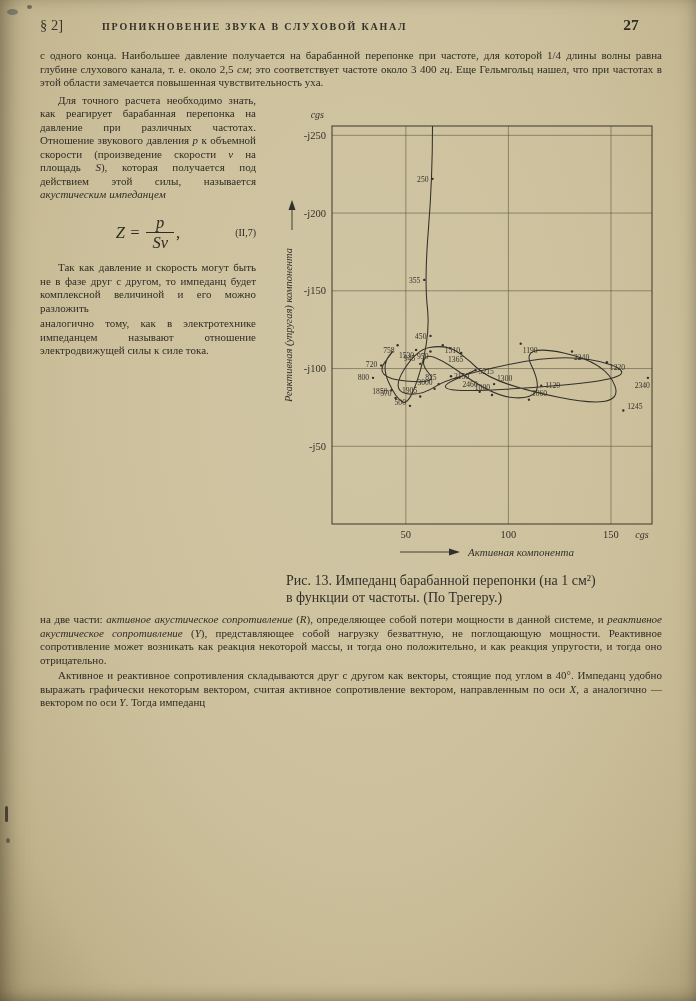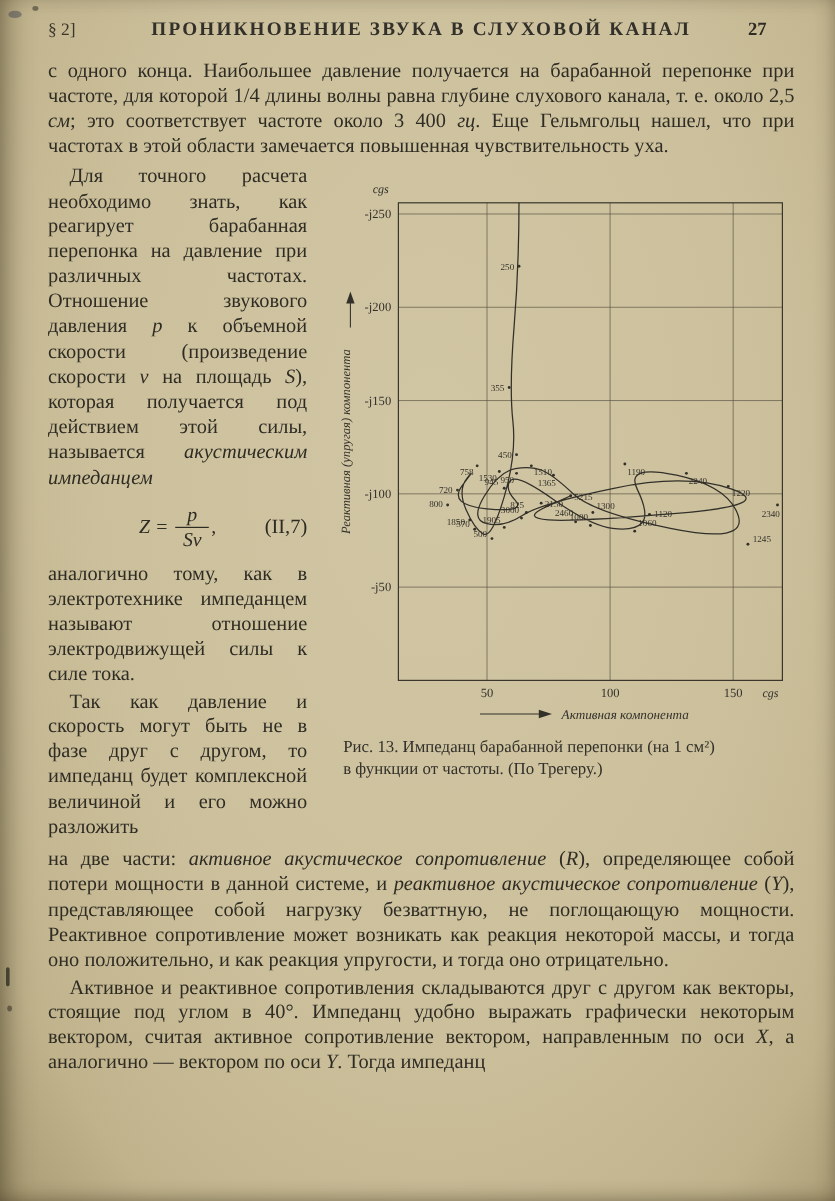--- a/index.html
+++ b/index.html
@@ -13,34 +13,34 @@
     box-shadow:inset 16px 0 24px -12px rgba(55,45,25,.55), inset -9px 0 18px -10px rgba(55,45,25,.38), inset 0 -10px 18px -12px rgba(55,45,25,.4);
     padding:16px 34px 0 40px;
   }
   .speck{position:absolute;background:rgba(52,48,40,.55);border-radius:50%}
   .s1{left:7px;top:9px;width:11px;height:6px;background:rgba(70,72,82,.5)}
   .s2{left:27px;top:5px;width:5px;height:4px}
   .s3{left:5px;top:806px;width:3px;height:16px;border-radius:2px;background:rgba(42,38,28,.75)}
   .s4{left:6px;top:838px;width:4px;height:5px}
   .header{display:flex;align-items:baseline;margin-bottom:15px}
   .sec{width:62px;font-size:14.5px;color:#3a362c}
-  .htitle{flex:1;text-align:center;font-weight:bold;font-size:16px;letter-spacing:1.8px;color:#33302a}
+  .htitle{flex:1;text-align:left;font-weight:bold;font-size:10px;letter-spacing:1.8px;color:#33302a}
   .pnum{width:62px;text-align:center;font-weight:bold;font-size:15.5px}
-  .para{font-size:17px;line-height:1.23;text-align:justify;color:#2f2c24}
+  .para{font-size:11px;line-height:1.23;text-align:justify;color:#2f2c24}
   .para + .para{margin-top:2px}
   .ind{text-indent:18px}
   .cols{display:flex;gap:20px;margin:4px 0 6px}
   .leftcol{width:216px;flex:none}
   .rightcol{flex:1;display:flex;flex-direction:column;align-items:center}
   .formula{position:relative;text-align:center;margin:12px 0 10px;font-size:16.5px}
   .formula i{font-family:"Liberation Serif",serif}
   .frac{display:inline-block;vertical-align:-0.62em;text-align:center;margin:0 2px}
   .frac .num{display:block;padding:0 6px 1px;border-bottom:1.2px solid #2e2b23;line-height:1.05}
   .frac .den{display:block;padding:1px 6px 0;line-height:1.05}
-  .ftag{position:absolute;right:0;top:50%;transform:translateY(-50%);font-size:17px;font-style:normal}
+  .ftag{position:absolute;right:0;top:50%;transform:translateY(-50%);font-size:10px;font-style:normal}
   .f2{margin:12px 0 10px;font-size:16.5px}
   .figure{margin-top:2px}
   .caption{font-size:14px;line-height:1.28;text-align:left;margin-top:4px;padding:0 10px;color:#33302a}
   #chart-svg{display:block}
   #chart-svg text{font-family:"Liberation Serif","DejaVu Serif",serif;fill:#33302a}
   #chart-svg .grid{stroke:#55503f;stroke-width:.55}
   #chart-svg .frame{fill:none;stroke:#3a362b;stroke-width:1}
   #chart-svg .curve{fill:none;stroke:#33302a;stroke-width:1.05;stroke-linejoin:round}
   #chart-svg .dot{fill:#33302a}
   #chart-svg .tick{font-size:10.5px}
@@ -73,22 +73,22 @@
   <div class="cols">
     <div class="leftcol">
       <p class="para ind"><span>Для точного расчета необходимо знать, как реагирует барабанная перепонка на давление при различных частотах. Отношение звукового давления </span><i>p</i><span> к объемной скорости (произведение скорости </span><i>v</i><span> на площадь </span><i>S</i><span>), которая получается под действием этой силы, называется </span><i>акустическим импеданцем</i></p>
 
       <div class="formula">
         <i>Z =</i>
         <span class="frac"><i class="num">p</i><i class="den">Sv</i></span><span>,</span>
         <span class="ftag">(II,7)</span>
       </div>
 
+      <p class="para ind"><span>Так как давление и скорость могут быть не в фазе друг с другом, то импеданц будет комплексной величиной и его можно разложить</span></p>
       <p class="para"><span>аналогично тому, как в электротехнике импеданцем называют отношение электродвижущей силы к силе тока.</span></p>
-      <p class="para ind"><span>Так как давление и скорость могут быть не в фазе друг с другом, то импеданц будет комплексной величиной и его можно разложить</span></p>
     </div>
 
     <div class="rightcol">
       <figure class="figure">
         <svg id="chart-svg" width="392" height="472">
             <line x1="129.84615384615387" y1="30" x2="129.84615384615387" y2="428" class="grid"></line>
             <text x="129.84615384615387" y="442" class="tick mid">50</text>
             <line x1="232.4102564102564" y1="30" x2="232.4102564102564" y2="428" class="grid"></line>
             <text x="232.4102564102564" y="442" class="tick mid">100</text>
             <line x1="334.974358974359" y1="30" x2="334.974358974359" y2="428" class="grid"></line>

